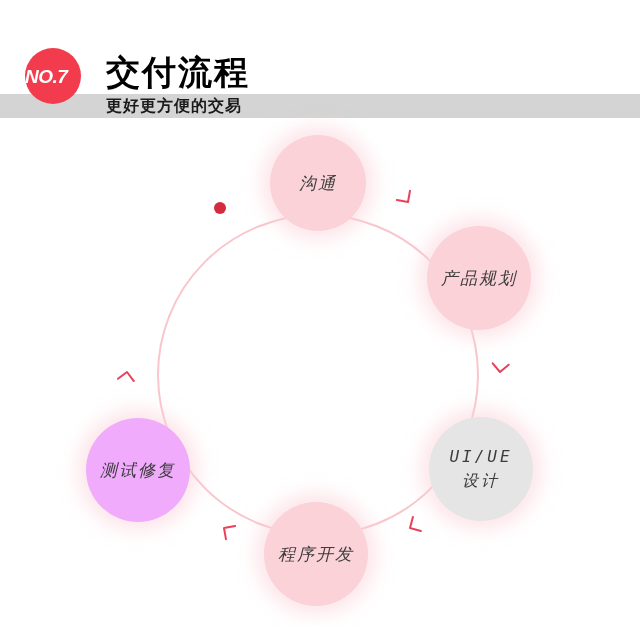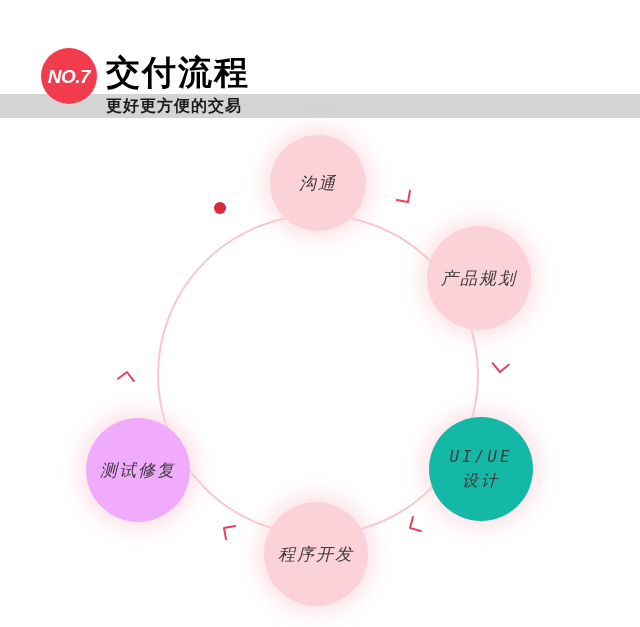--- a/index.html
+++ b/index.html
@@ -27,29 +27,29 @@
   #gray-bar {
     position: absolute;
     left: 0;
     top: 94px;
     width: 640px;
     height: 24px;
     background: #d4d4d4;
   }
   #badge {
     position: absolute;
-    left: 41px;
+    left: 25px;
     top: 48px;
     width: 56px;
     height: 56px;
     border-radius: 50%;
     background: #f23c4e;
     display: flex;
     align-items: center;
-    justify-content: center;
+    justify-content: flex-start;
     z-index: 3;
   }
   #badge-label {
     color: #ffffff;
     font-size: 19px;
     font-weight: bold;
     font-style: italic;
     letter-spacing: -0.5px;
     line-height: 1;
     font-family: "Liberation Sans", sans-serif;
@@ -154,21 +154,21 @@
 
     <circle id="marker-dot" cx="220" cy="90" r="6" fill="#d52b3d"></circle>
   </svg>
 
   <div class="node" id="node-0" style="left: 270px; top: 17px; width: 96px; height: 96px; background: rgb(251, 210, 216); box-shadow: rgba(251, 210, 216, 0.55) 0px 0px 18px 9px;">
     <span class="node-label" style="color: rgb(60, 60, 60);">沟通</span>
   </div>
   <div class="node" id="node-1" style="left: 427px; top: 108px; width: 104px; height: 104px; background: rgb(251, 210, 216); box-shadow: rgba(251, 210, 216, 0.55) 0px 0px 18px 9px; text-align: right;">
     <span class="node-label" style="color: rgb(60, 60, 60);">产品规划</span>
   </div>
-  <div class="node" id="node-2" style="left: 429px; top: 299px; width: 104px; height: 104px; background: #14b8a6; box-shadow: rgba(251, 210, 216, 0.55) 0px 0px 18px 9px;">
+  <div class="node" id="node-2" style="left: 429px; top: 299px; width: 104px; height: 104px; background: #e5e5e5; box-shadow: rgba(251, 210, 216, 0.55) 0px 0px 18px 9px;">
     <span class="node-label mono" style="color: rgb(60, 60, 60);">UI/UE
 设计</span>
   </div>
   <div class="node" id="node-3" style="left: 264px; top: 384px; width: 104px; height: 104px; background: rgb(251, 210, 216); box-shadow: rgba(251, 210, 216, 0.55) 0px 0px 18px 9px;">
     <span class="node-label" style="color: rgb(60, 60, 60);">程序开发</span>
   </div>
   <div class="node" id="node-4" style="left: 86px; top: 300px; width: 104px; height: 104px; background: #f0abfc; box-shadow: rgba(251, 210, 216, 0.55) 0px 0px 18px 9px;">
     <span class="node-label" style="color: rgb(60, 60, 60);">测试修复</span>
   </div>
 

